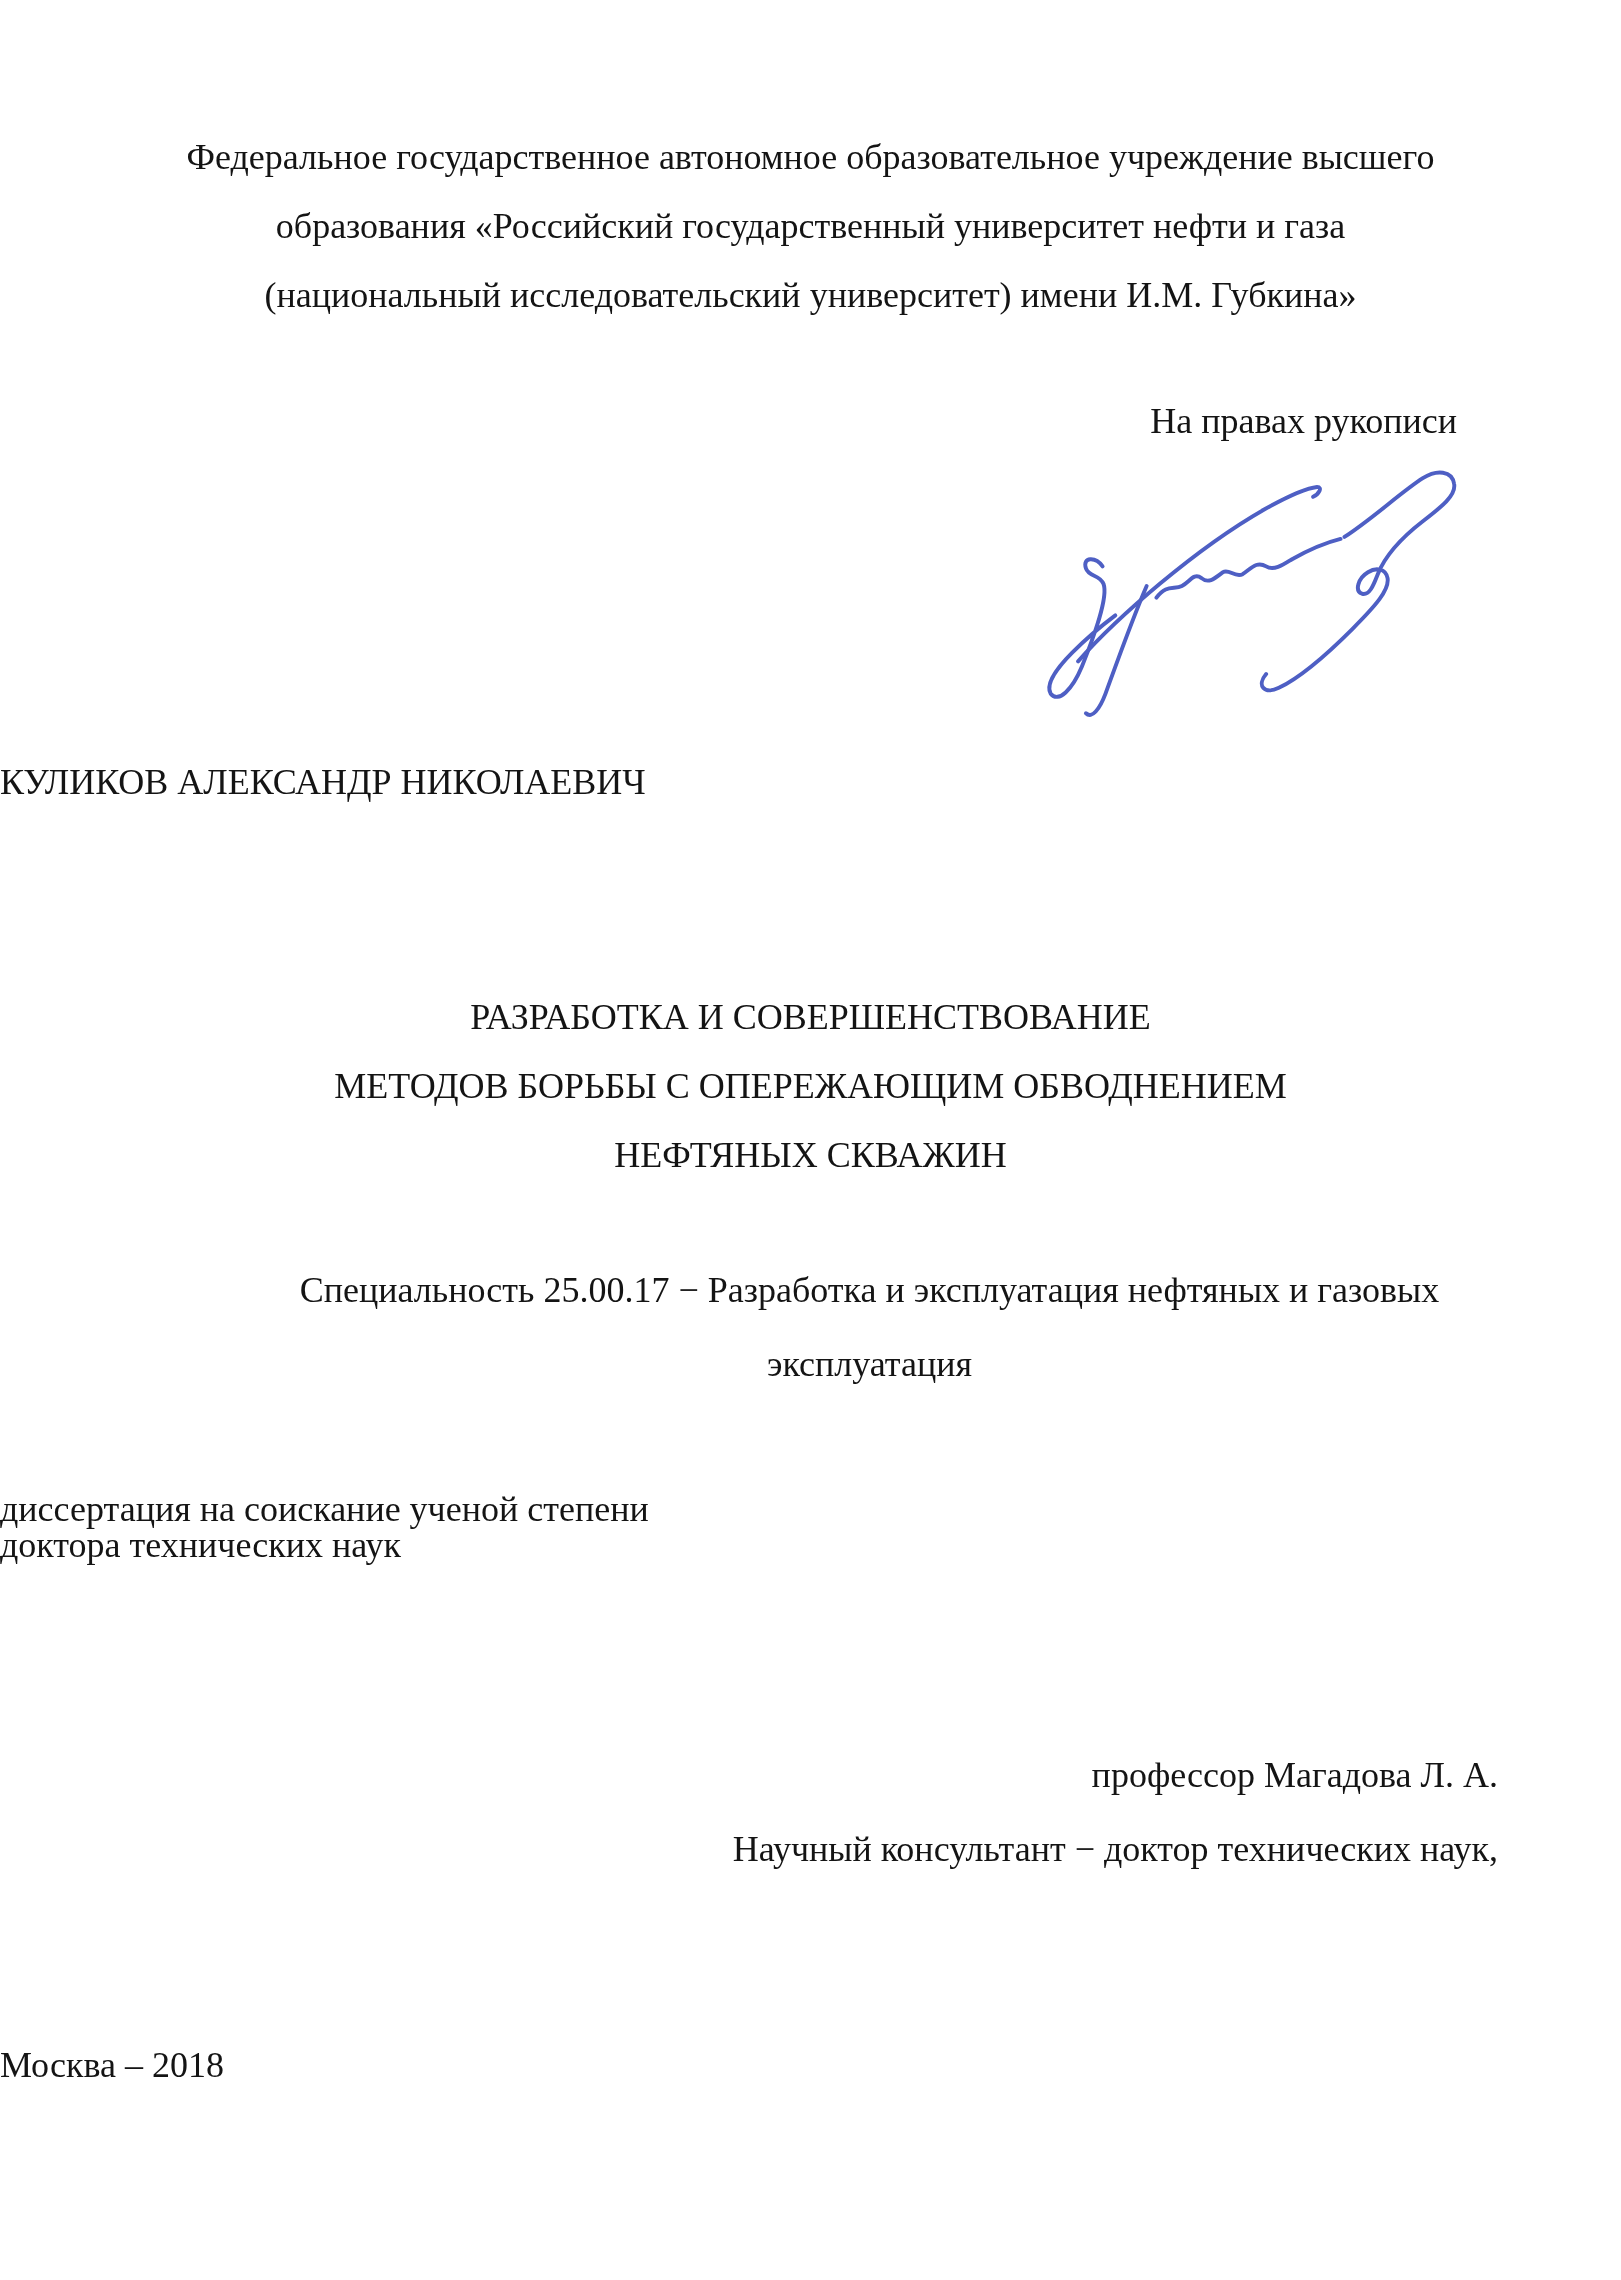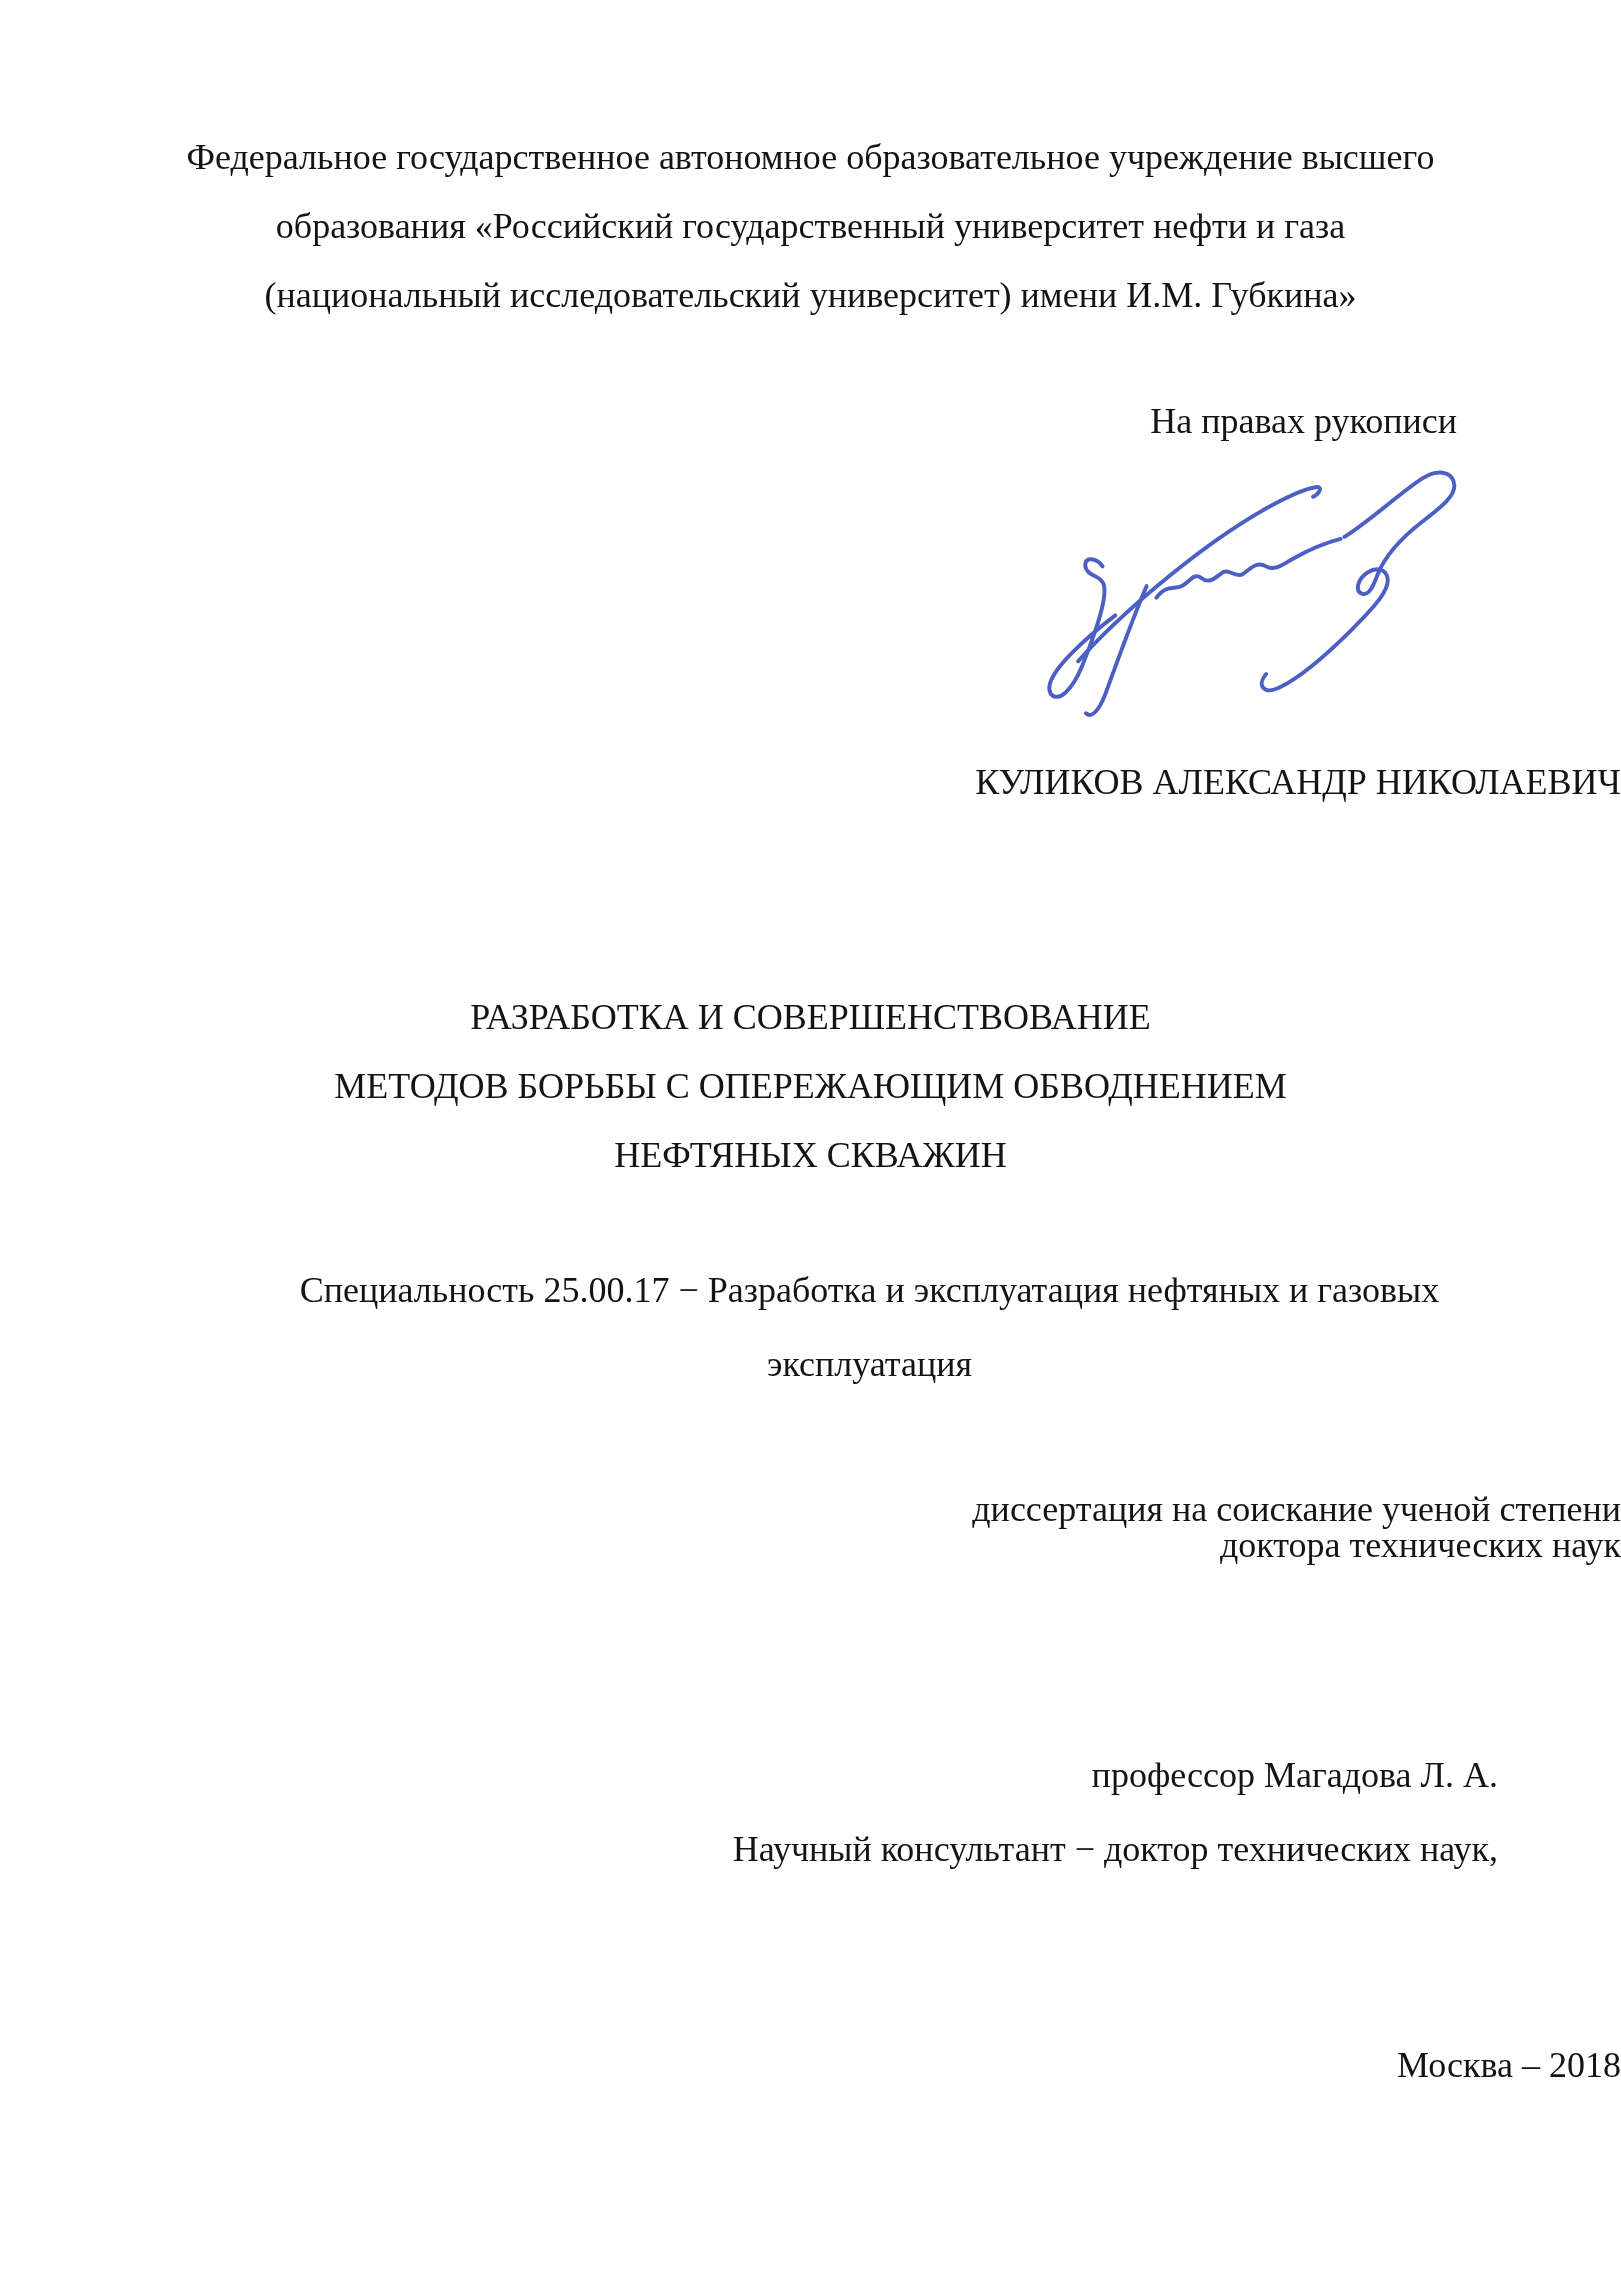--- a/index.html
+++ b/index.html
@@ -15,21 +15,21 @@
     font-family: "Liberation Serif", "DejaVu Serif", serif;
     color: #141414;
     overflow: hidden;
   }
   .line {
     position: absolute;
     left: 0;
     right: 0;
     font-size: 36px;
     line-height: 69px;
-    text-align: right;
+    text-align: left;
     white-space: nowrap;
   }
   .block {
     position: absolute;
     left: 0;
     right: 0;
     font-size: 36px;
     line-height: 69px;
     text-align: center;
     white-space: nowrap;

